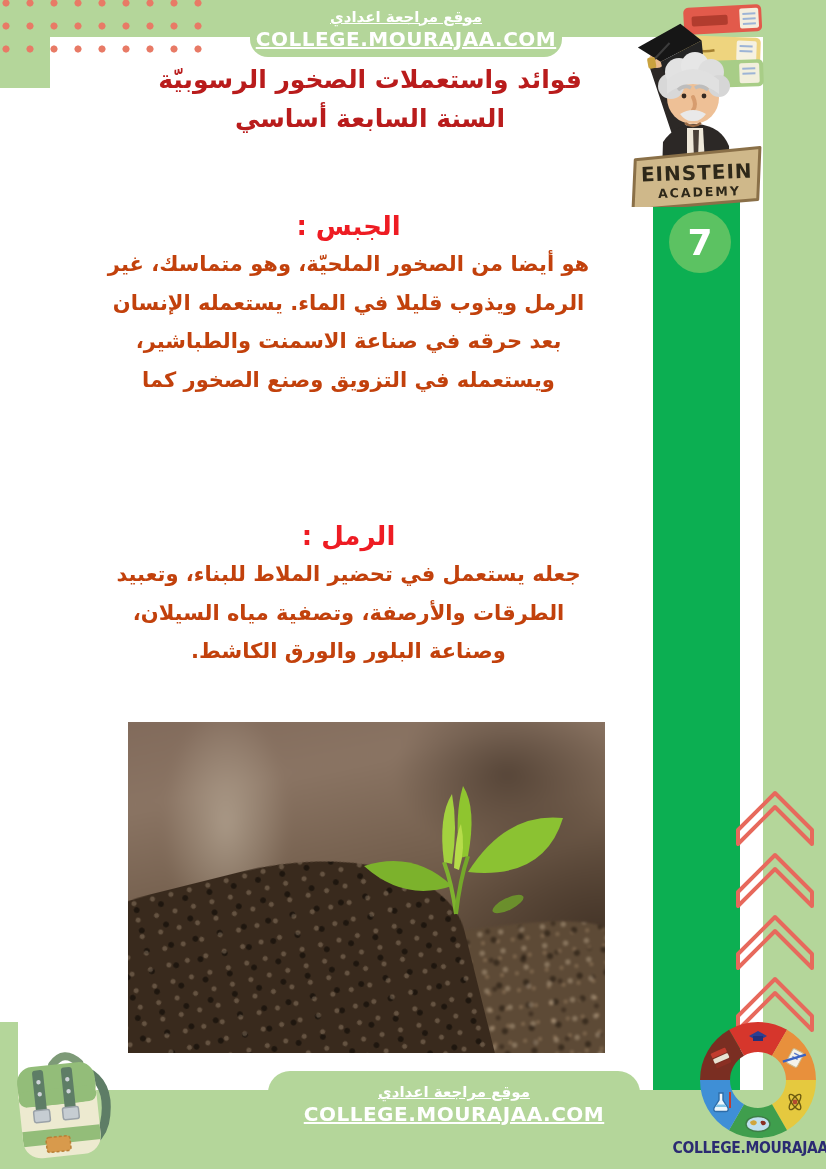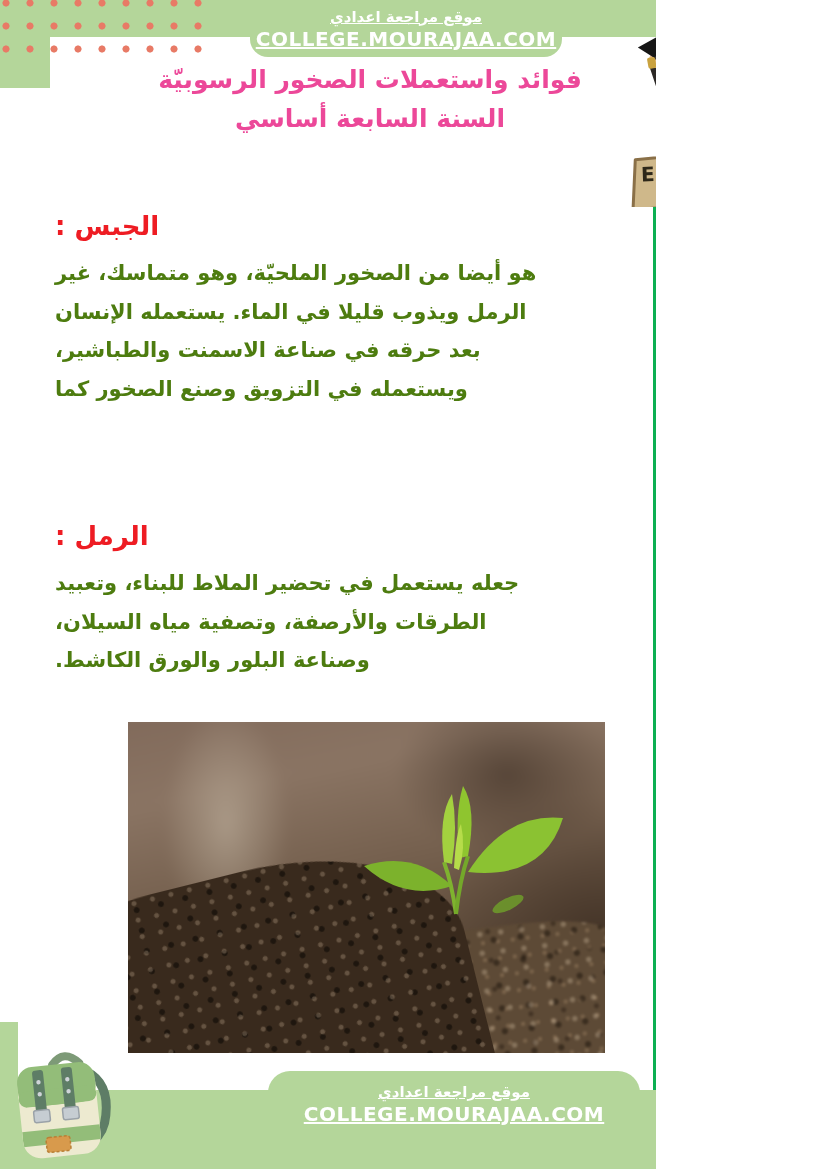--- a/index.html
+++ b/index.html
@@ -1,45 +1,45 @@
 <!DOCTYPE html>
 <html lang="ar"><head>
 <meta charset="utf-8">
 <style>
   html,body{margin:0;padding:0;background:#ffffff;}
-  .page{position:relative;width:656px;height:1169px;background:#ffffff;overflow:hidden;
+  .page{position:relative;width:826px;height:1169px;background:#ffffff;overflow:hidden;
         font-family:"DejaVu Sans",sans-serif;}
   
   .corner-block{position:absolute;left:0;top:0;width:50px;height:88px;background:#b4d69a;}
   .top-band{position:absolute;left:0;top:0;width:826px;height:37px;background:#b4d69a;}
   .right-strip{position:absolute;left:763px;top:0;width:63px;height:1169px;background:#b4d69a;}
   .dots{position:absolute;left:0;top:0;width:206px;height:62px;z-index:3;
         background-image:radial-gradient(circle at 12px 11px,#e87a66 3.2px,transparent 3.9px);
         background-size:24px 23px;background-position:-6px -8px;}
   .header-tab{position:absolute;left:250px;top:0;width:312px;height:57px;background:#b4d69a;
         border-radius:0 0 18px 18px;display:flex;flex-direction:column;align-items:center;
         justify-content:center;z-index:2;color:#fff;text-align:center;}
   .site-ar{font-size:15px;font-weight:bold;text-decoration:underline;direction:rtl;line-height:20px;}
   .site-url{font-size:20px;font-weight:bold;text-decoration:underline;letter-spacing:.5px;line-height:24px;}
   
   .doc-title{position:absolute;left:90px;top:60px;width:560px;text-align:center;direction:rtl;
-        color:#ec4899;font-weight:bold;font-size:25px;line-height:39px;z-index:2;}
+        color:#b91c1c;font-weight:bold;font-size:25px;line-height:39px;z-index:2;}
   
   .mascot{position:absolute;left:627px;top:2px;width:140px;height:205px;z-index:6;}
   svg text{font-family:"DejaVu Sans",sans-serif;}
   
   .green-bar{position:absolute;left:653px;top:196px;width:87px;height:899px;background:#0caf52;z-index:1;}
   .page-badge{position:absolute;left:669px;top:211px;width:62px;height:62px;border-radius:50%;
         background:#5cc262;color:#fff;font-size:36px;font-weight:bold;display:flex;
         align-items:center;justify-content:center;z-index:2;}
   
-  .section{position:absolute;left:55px;width:587px;direction:rtl;text-align:left;z-index:2;}
+  .section{position:absolute;left:55px;width:587px;direction:rtl;text-align:center;z-index:2;}
   .sec-1{top:208px;} .sec-2{top:518px;}
   .sec-heading{color:#ee1c23;font-size:26px;font-weight:bold;line-height:36px;}
-  .sec-body{margin-top:10px;color:#4d7c0f;font-size:21px;font-weight:bold;}
+  .sec-body{margin-top:1px;color:#c2410c;font-size:21px;font-weight:bold;}
   .sec-line{line-height:38.7px;white-space:nowrap;}
   
   .photo{position:absolute;left:128px;top:722px;width:477px;height:331px;overflow:hidden;z-index:2;}
   .photo-bg{position:absolute;left:-12px;top:-12px;right:-12px;bottom:-12px;filter:blur(6px);
      background:
        radial-gradient(90px 170px ellipse at 22% 32%, rgba(200,187,168,.55), transparent 70%),
        radial-gradient(150px 110px ellipse at 78% 18%, rgba(52,38,28,.55), transparent 75%),
        radial-gradient(210px 170px ellipse at 96% 62%, rgba(46,33,24,.5), transparent 80%),
        linear-gradient(168deg,#80695a 0%,#8a7463 22%,#75604e 45%,#5e4b3a 68%,#453527 100%);}
   .photo-mid{position:absolute;left:-30px;right:-30px;bottom:-70px;height:64%;

